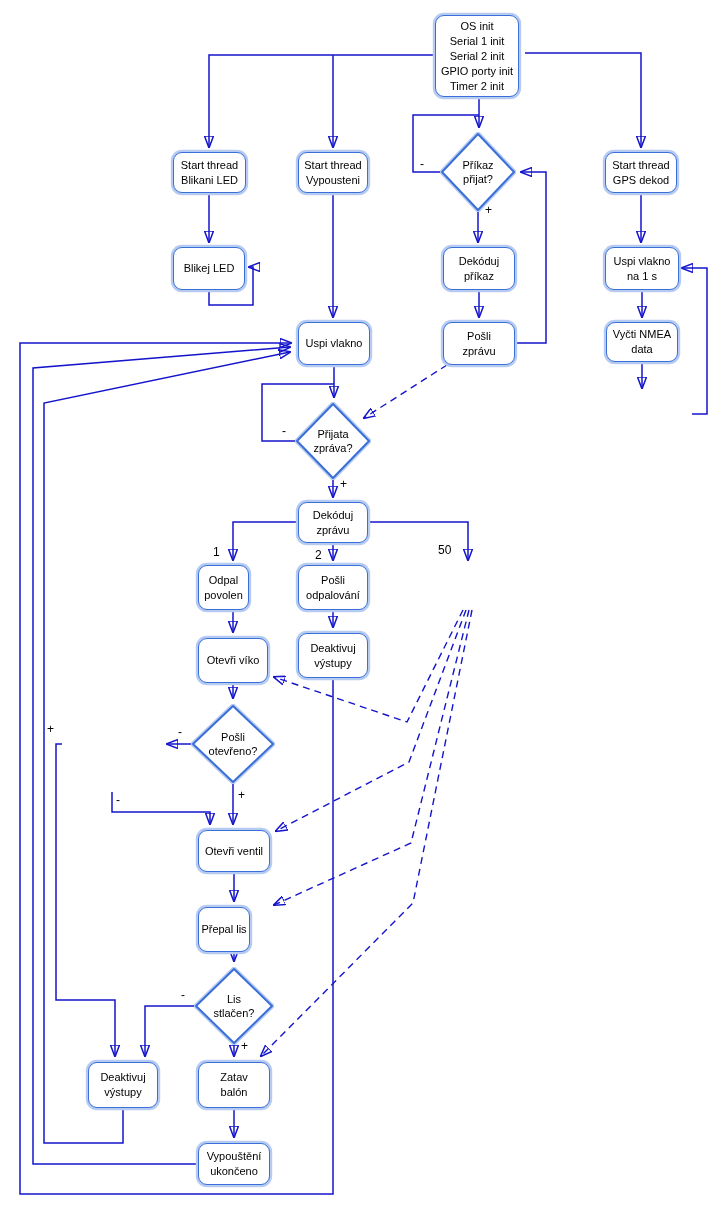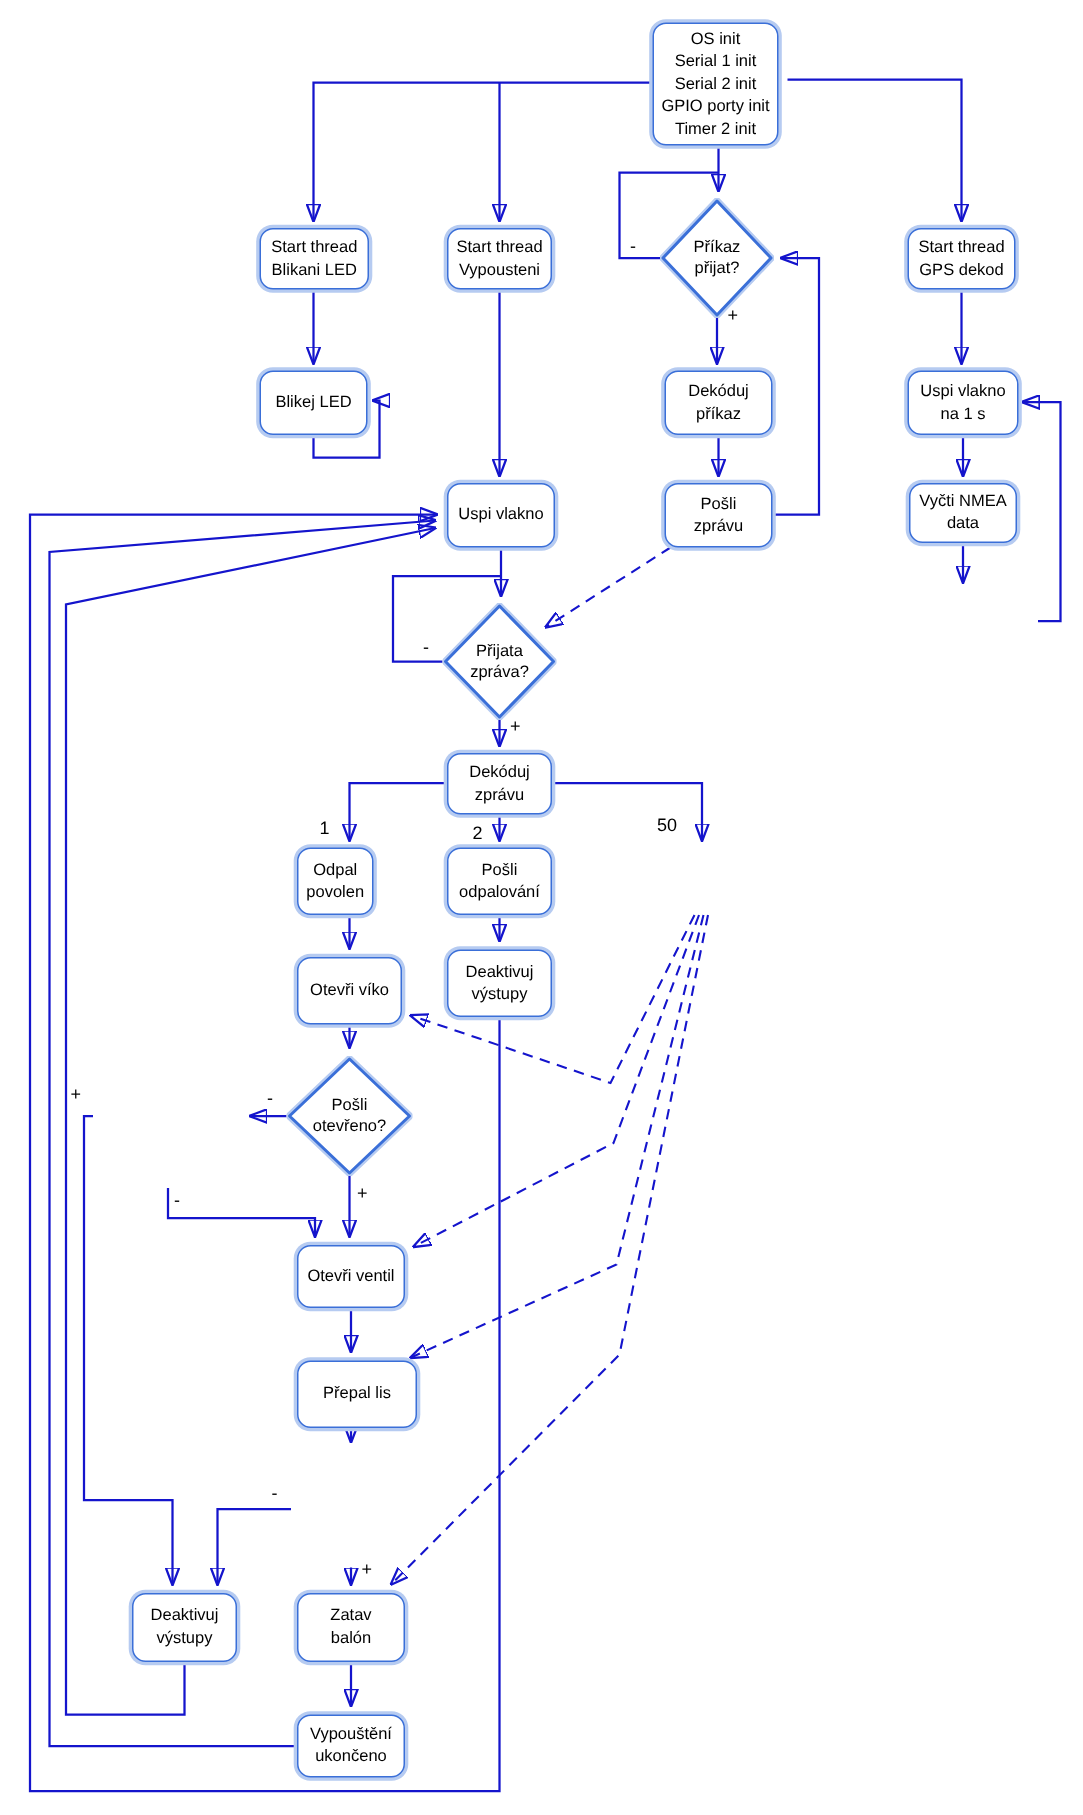--- a/index.html
+++ b/index.html
@@ -132,21 +132,21 @@
   <div class="node" style="left:198px;top:638px;width:70px;height:45px">
       <span class="nl">Otevři víko</span>
     </div>
   <div class="node" style="left:298px;top:633px;width:70px;height:45px">
       <span class="nl">Deaktivuj
 výstupy</span>
     </div>
   <div class="node" style="left:198px;top:830px;width:72px;height:42px">
       <span class="nl">Otevři ventil</span>
     </div>
-  <div class="node" style="left:198px;top:907px;width:80px;height:45px">
+  <div class="node" style="left:198px;top:907px;width:52px;height:45px">
       <span class="nl">Přepal lis</span>
     </div>
   <div class="node" style="left:88px;top:1062px;width:70px;height:46px">
       <span class="nl">Deaktivuj
 výstupy</span>
     </div>
   <div class="node" style="left:198px;top:1062px;width:72px;height:46px">
       <span class="nl">Zatav
 balón</span>
     </div>
@@ -171,20 +171,28 @@
     <span class="nl">Přijata
 zpráva?</span>
   </div>
   <div class="dia" style="left:191px;top:704px;width:84px;height:80px">
     <svg viewBox="0 0 84 80">
         <polygon class="dhalo" points="42,2 82,40 42,78 2,40"></polygon>
         <polygon class="dmain" points="42,2 82,40 42,78 2,40"></polygon>
       </svg>
     <span class="nl">Pošli
 otevřeno?</span>
+  </div>
+  <div class="dia" style="left:194px;top:967px;width:80px;height:78px">
+    <svg viewBox="0 0 80 78">
+        <polygon class="dhalo" points="40,2 78,39 40,76 2,39"></polygon>
+        <polygon class="dmain" points="40,2 78,39 40,76 2,39"></polygon>
+      </svg>
+    <span class="nl">Lis
+stlačen?</span>
   </div>
 
   <span class="elabel" style="left:420px;top:158px">-</span>
   <span class="elabel" style="left:485px;top:204px">+</span>
   <span class="elabel" style="left:282px;top:425px">-</span>
   <span class="elabel" style="left:340px;top:478px">+</span>
   <span class="elabel" style="left:213px;top:546px">1</span>
   <span class="elabel" style="left:315px;top:549px">2</span>
   <span class="elabel" style="left:438px;top:544px">50</span>
   <span class="elabel" style="left:178px;top:726px">-</span>

